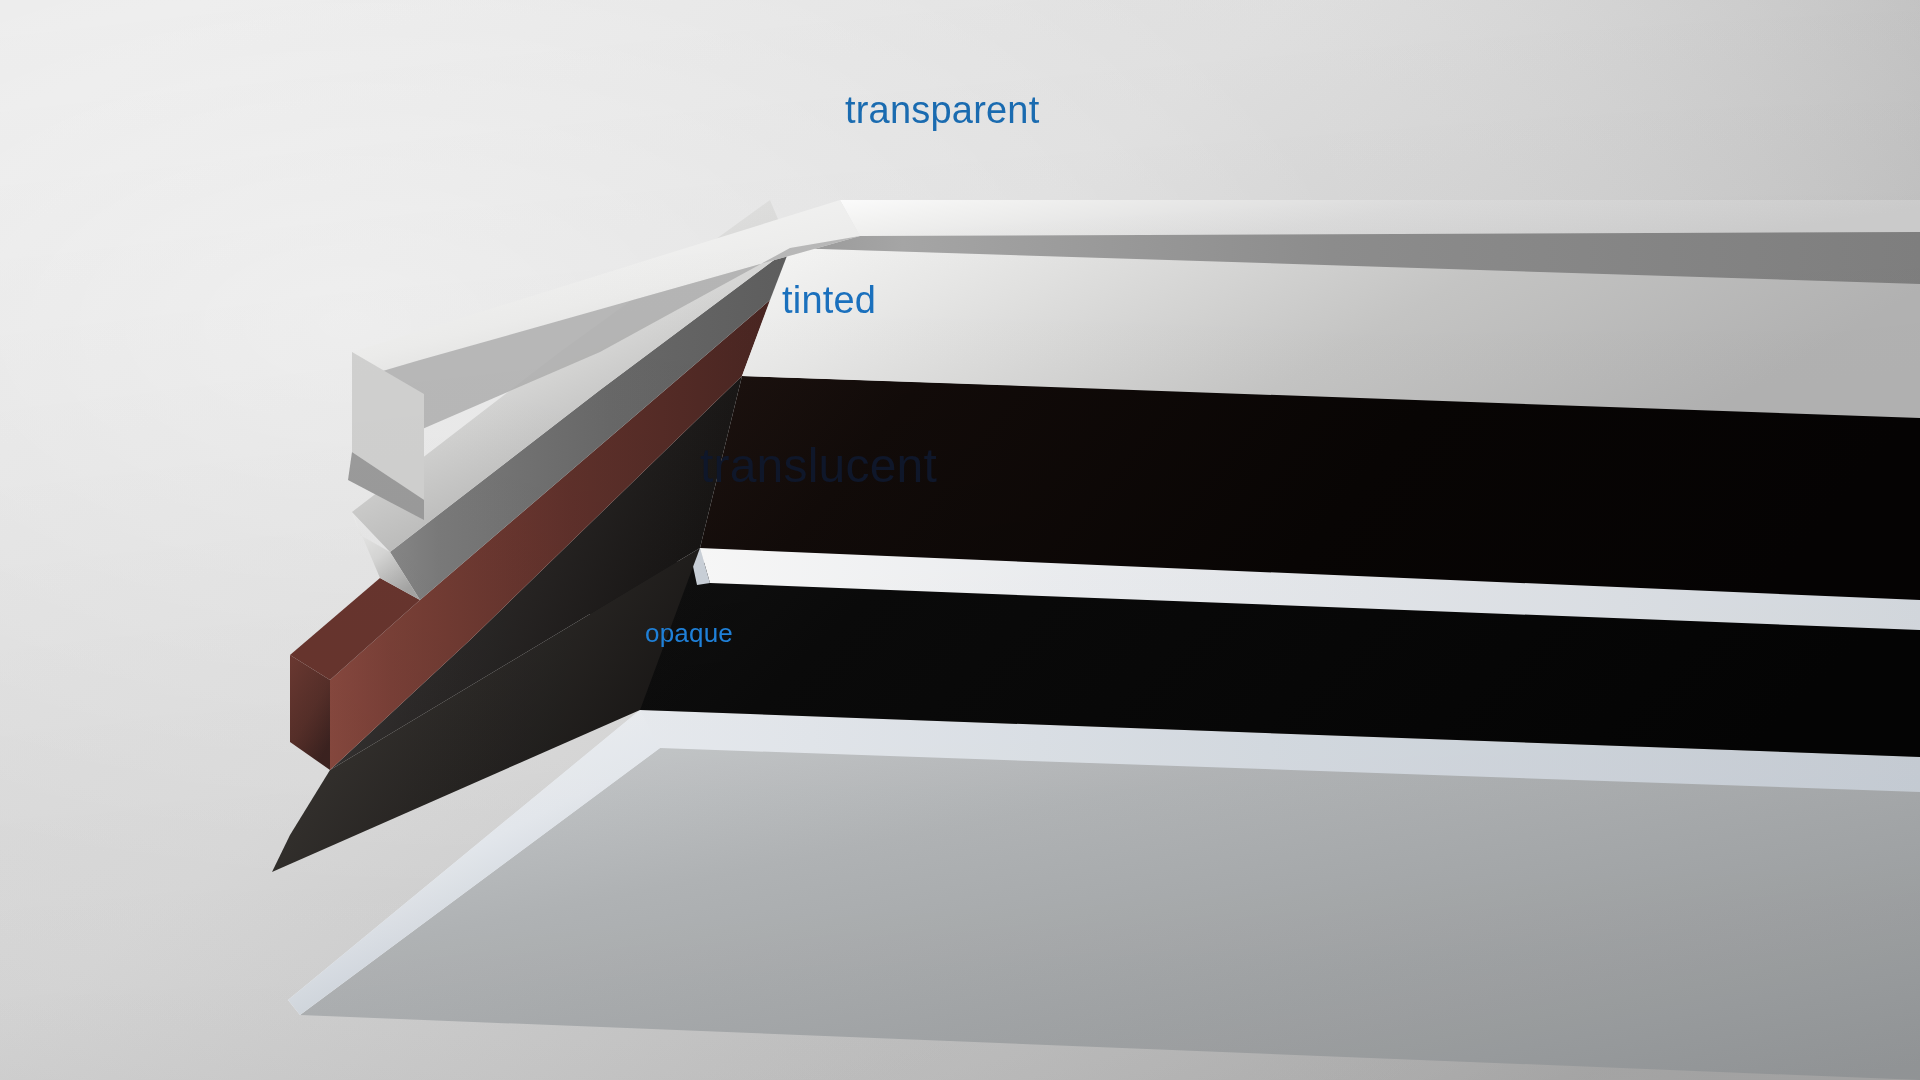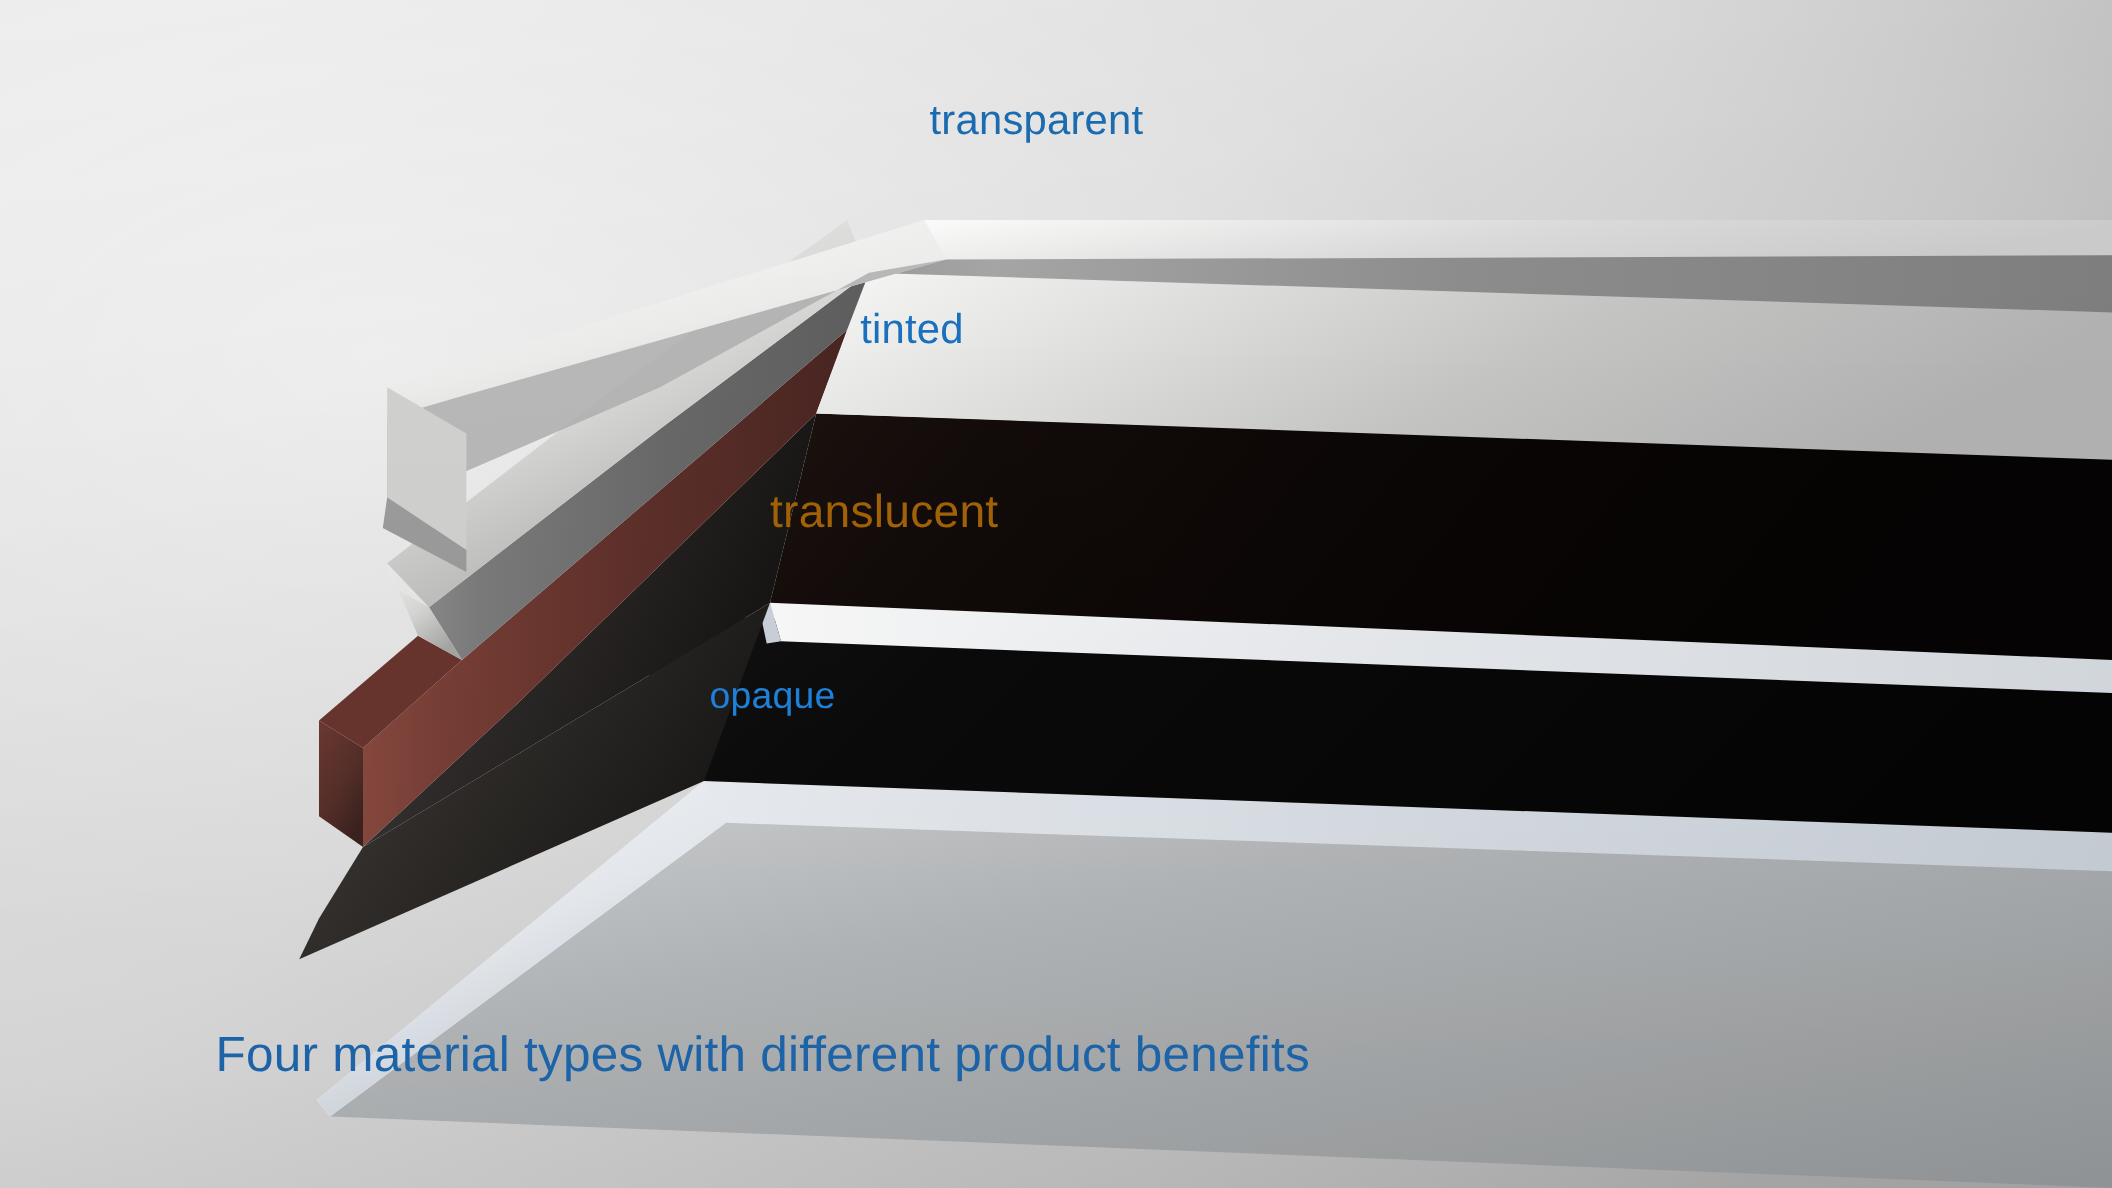--- a/index.html
+++ b/index.html
@@ -41,28 +41,28 @@
     left: 782px;
     top: 300px;
     font-size: 38px;
     color: #1a70bd;
     transform: translateY(-50%);
     text-align: right;
   }
   #label-translucent {
     left: 700px;
     top: 465px;
-    font-size: 42px;
-    color: #a16207;
+    font-size: 48px;
+    color: #0f172a;
     transform: translateY(-50%);
   }
   #label-opaque {
     left: 645px;
     top: 633px;
-    font-size: 34px;
+    font-size: 26px;
     color: #1f80d8;
     transform: translateY(-50%);
   }
   #caption {
     position: absolute;
     left: 196px;
     top: 959px;
     font-size: 45px;
     color: #1c63a8;
     transform: translateY(-50%);
@@ -252,15 +252,14 @@
   </svg>
 
   <div class="label" id="label-transparent">transparent</div>
 
   <div class="label" id="label-tinted">tinted</div>
 
   <div class="label" id="label-translucent">translucent</div>
 
   <div class="label" id="label-opaque">opaque</div>
 
-  <div class="label" id="caption">Four material types with different product benefits</div>
 
 </div>
 
 </body></html>

